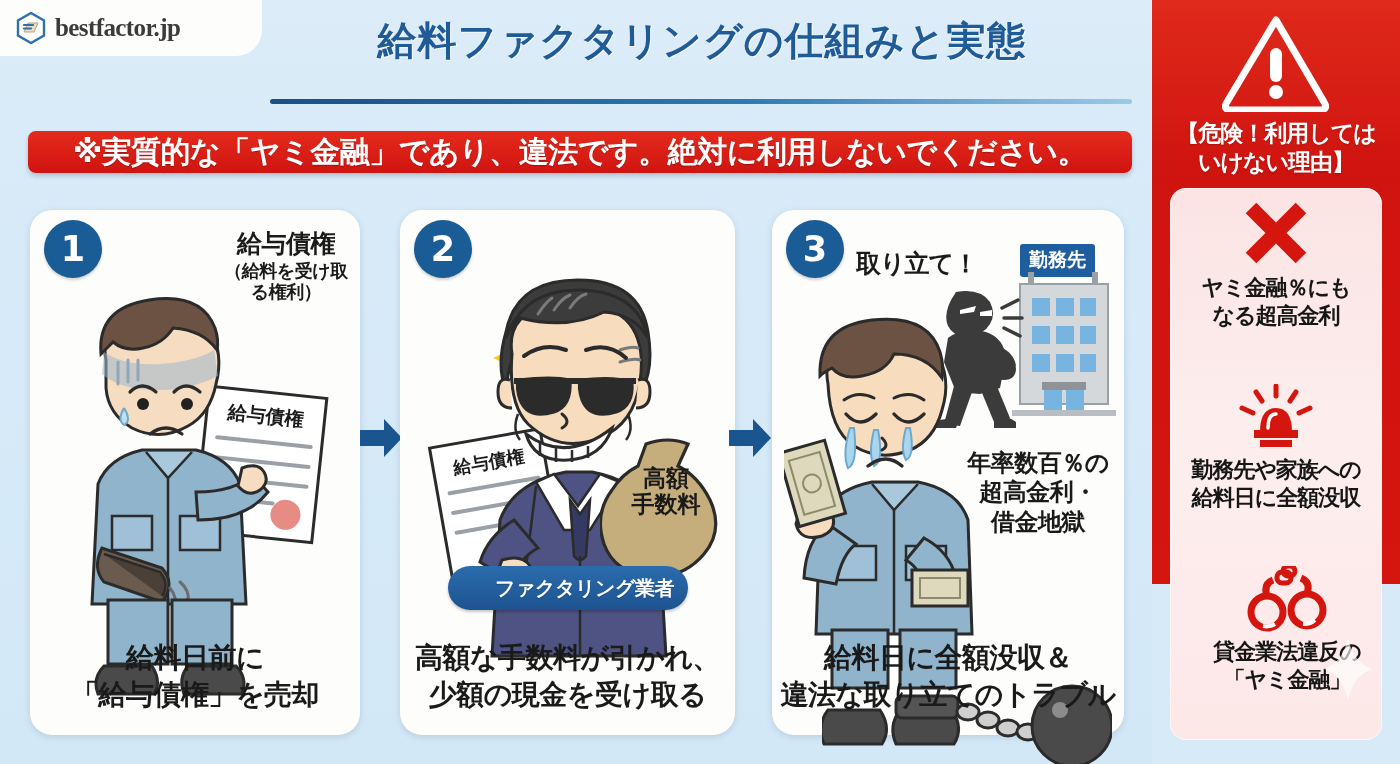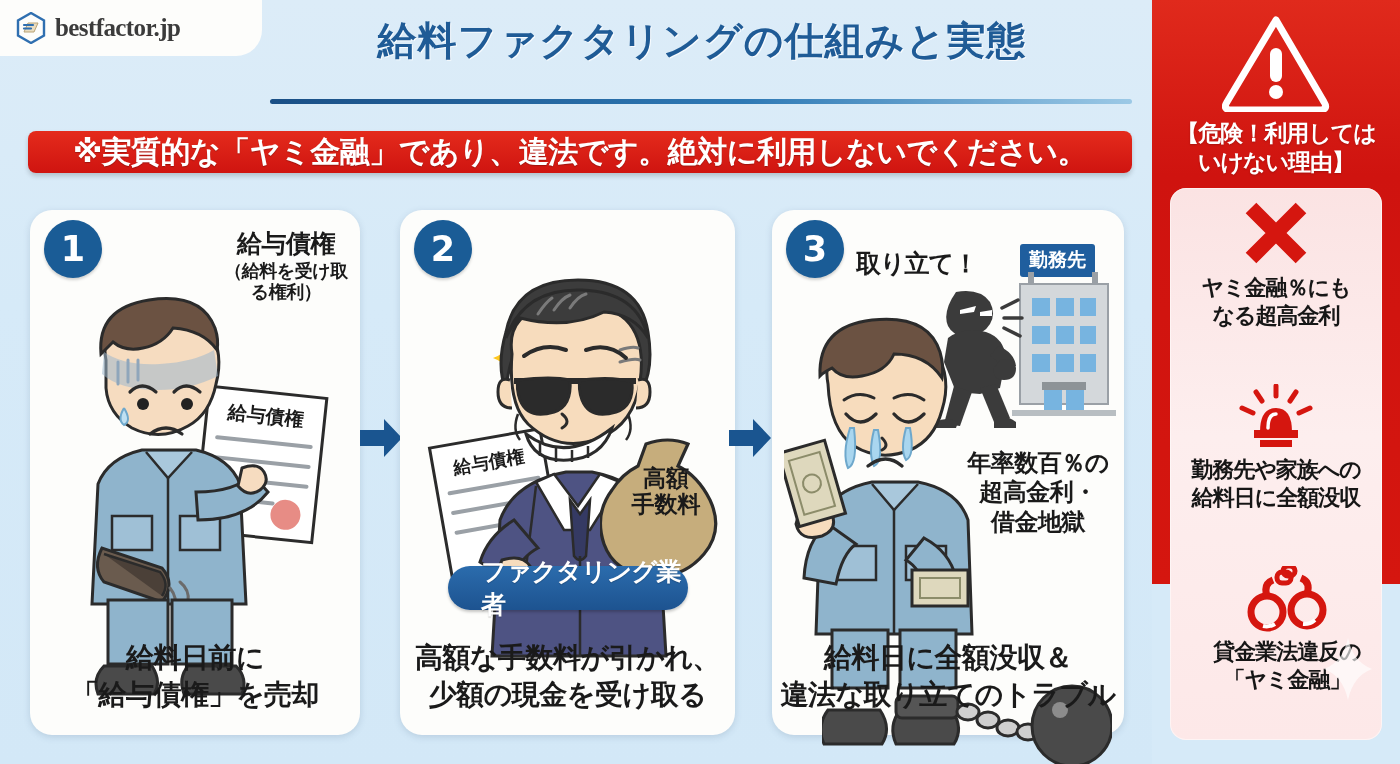--- a/index.html
+++ b/index.html
@@ -150,21 +150,21 @@
   #pill-factoring {
     position: absolute;
     left: 48px; bottom: 125px;
     width: 240px; height: 44px;
     border-radius: 22px;
     background: linear-gradient(180deg,#2b6cad 0%, #1d5390 100%);
     display: flex; align-items: center; justify-content: center;
     box-shadow: 0 2px 3px rgba(0,0,0,.22);
   }
   #pill-factoring span {
-    color: #fff; font-size: 25px; font-weight: 900; letter-spacing: -0.5px;
+    color: #fff; font-size: 20px; font-weight: 900; letter-spacing: -0.5px;
     text-shadow: 0 1px 1px rgba(0,0,0,.2);
     margin-left: 33px;
   }
   
   #bag-label {
     position: absolute;
     left: 222px; top: 255px;
     width: 88px;
     text-align: center;
     font-size: 23px; font-weight: 900; color: #1a1a1a;

